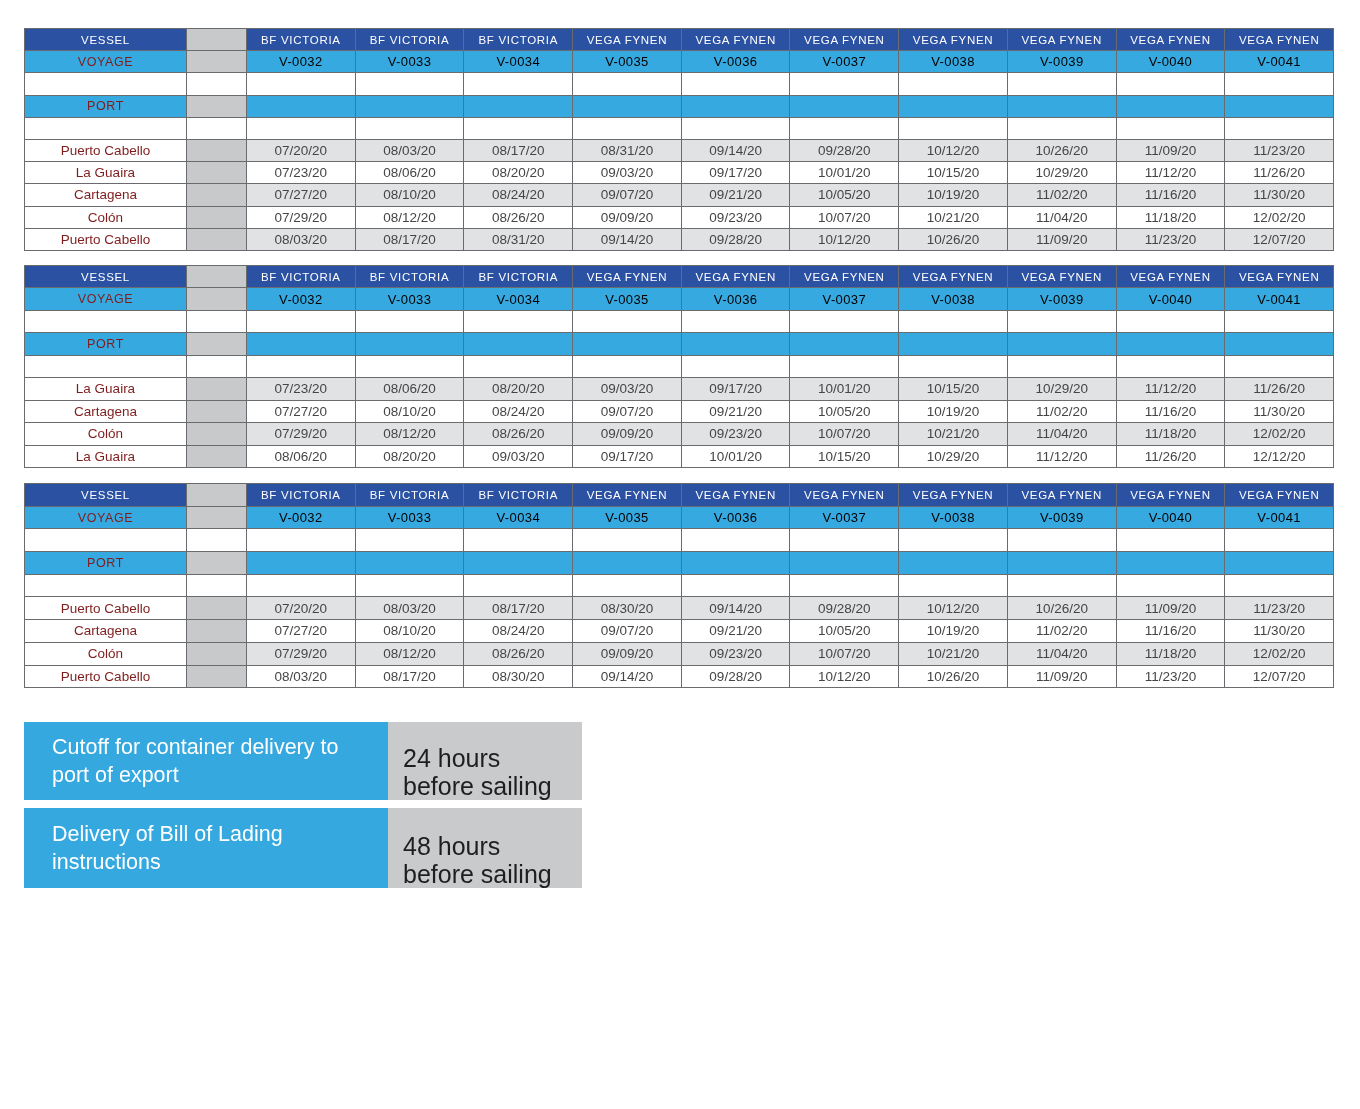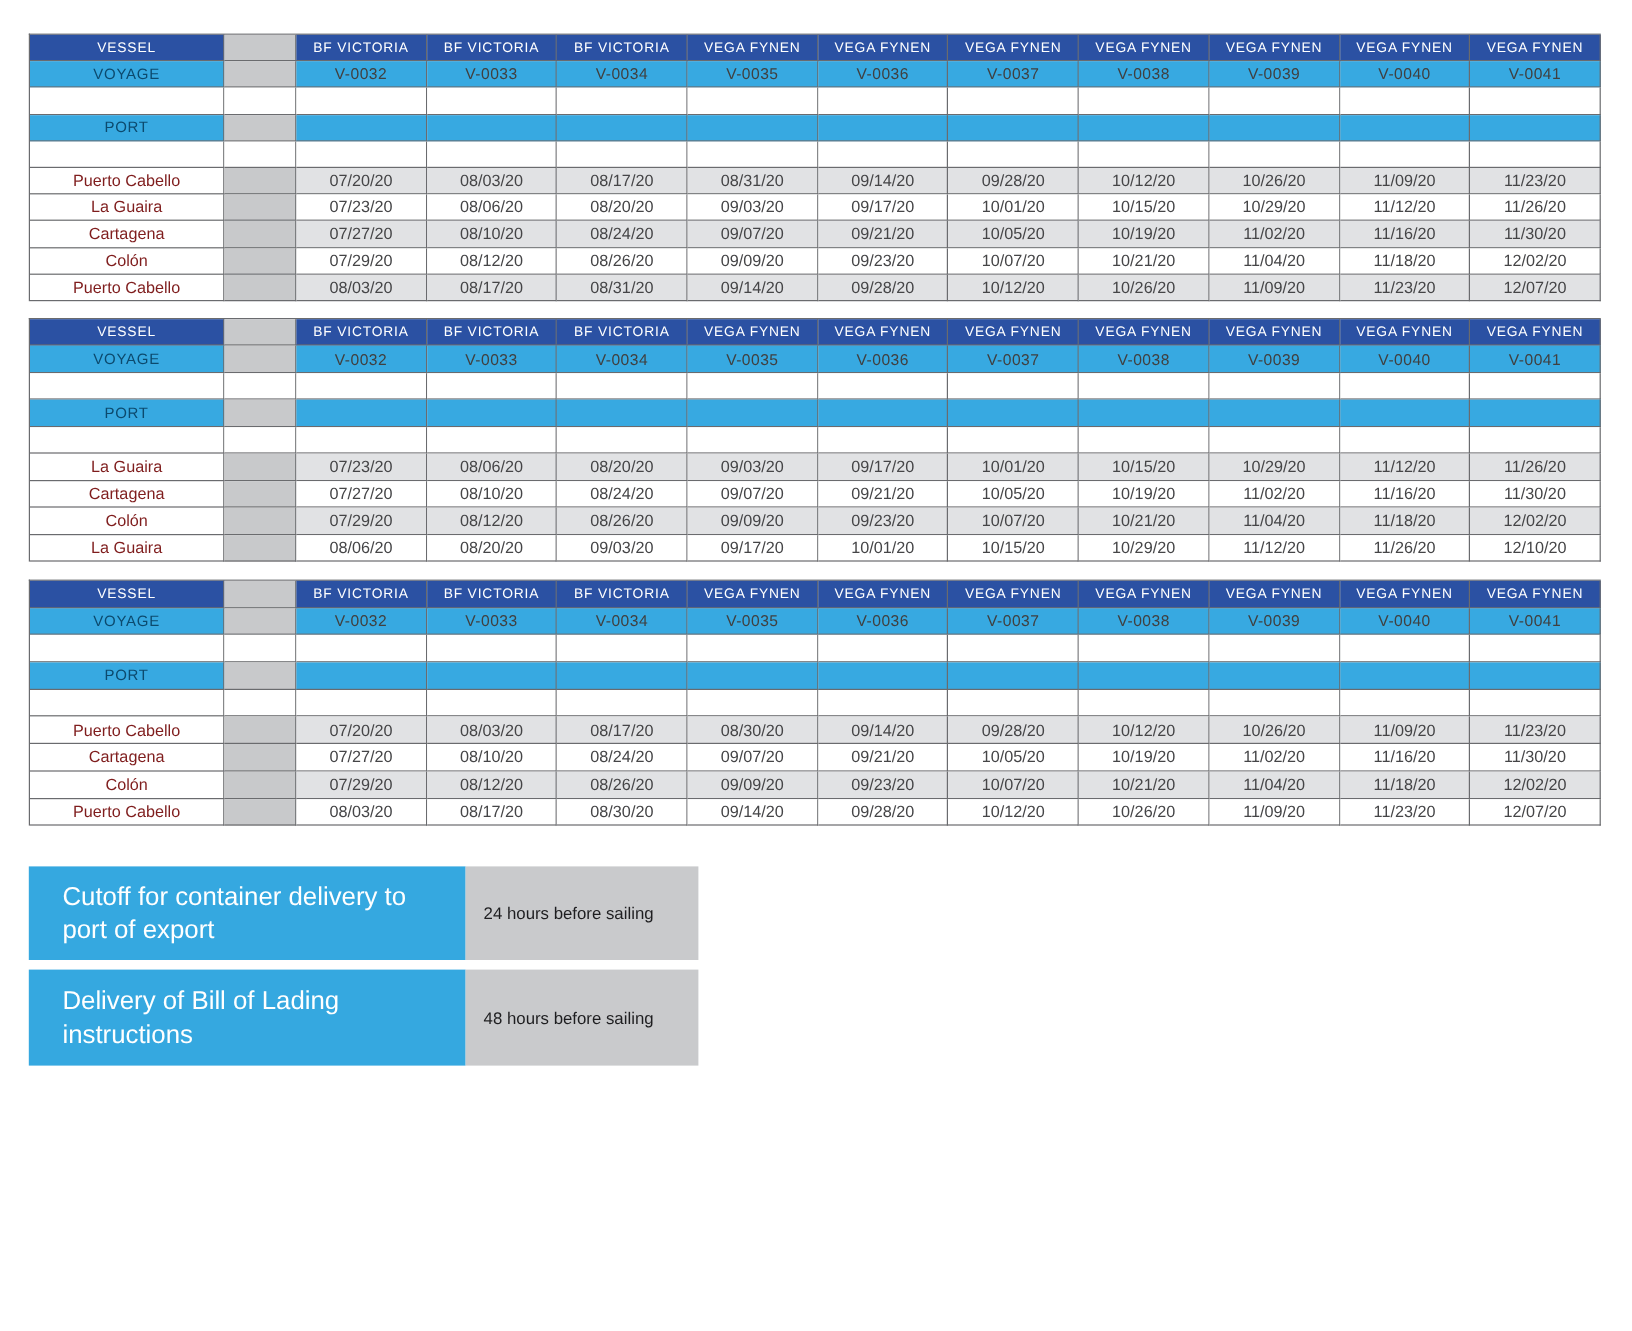--- a/index.html
+++ b/index.html
@@ -22,41 +22,41 @@
   .t2 { top:483px; grid-auto-rows:22.7px; }
 
   .cell {
     display:flex; align-items:center; justify-content:center;
     border-right:1px solid #6a6b6e;
     border-bottom:1px solid #6a6b6e;
     font-size:13.5px; color:#454547;
     white-space:nowrap; overflow:hidden;
   }
   .cell.head   { background:#2B51A3; color:#ffffff; font-size:11.5px; letter-spacing:0.7px; }
-  .cell.sub    { background:#37A9E1; color:#0c4a6e; font-size:12.5px; letter-spacing:0.6px; }
-  .cell.subval { background:#37A9E1; color:#404040; font-size:13px; letter-spacing:0.4px; }
+  .cell.sub    { background:#37A9E1; color:#7f1d1d; font-size:12.5px; letter-spacing:0.6px; }
+  .cell.subval { background:#37A9E1; color:#000000; font-size:13px; letter-spacing:0.4px; }
   .cell.spacer { background:#C8C9CB; }
   .cell.band   { background:#37A9E1; }
   .cell.empty  { background:#ffffff; }
   .cell.shaded { background:#E1E2E4; }
   .cell.port-name { color:#7f1d1d; }
 
   
   .note-label {
     position:absolute; left:24px; width:364px;
     background:#35A8E0; color:#ffffff;
     display:flex; align-items:center;
     font-size:21.5px; line-height:28px;
     padding-left:28px;
   }
   .note-value {
     position:absolute; left:388px; width:194px;
     background:#C9CACC; color:#1e1e20;
-    display:flex; align-items:center;
-    font-size:14px; line-height:28px;
+    display:flex; align-items:flex-end;
+    font-size:25px; line-height:28px;
     padding-left:15px; padding-right:6px;
   }
   .nrow0 { top:722px; height:78px; }
   .nrow1 { top:808px; height:80px; }
   .note-label span { max-width:305px; }
 
   
   .disclaimer {
     position:absolute; left:597px; top:719px; width:755px;
     color:#EE3A40; font-size:22px; line-height:29.5px;
@@ -290,21 +290,21 @@
       <div class="cell spacer"></div>
       <div class="cell empty">08/06/20</div>
       <div class="cell empty">08/20/20</div>
       <div class="cell empty">09/03/20</div>
       <div class="cell empty">09/17/20</div>
       <div class="cell empty">10/01/20</div>
       <div class="cell empty">10/15/20</div>
       <div class="cell empty">10/29/20</div>
       <div class="cell empty">11/12/20</div>
       <div class="cell empty">11/26/20</div>
-      <div class="cell empty">12/10/20</div>
+      <div class="cell empty">12/12/20</div>
     </div>
   <div class="sched t2">
       <div class="cell head">VESSEL</div>
       <div class="cell spacer"></div>
       <div class="cell head">BF VICTORIA</div>
       <div class="cell head">BF VICTORIA</div>
       <div class="cell head">BF VICTORIA</div>
       <div class="cell head">VEGA FYNEN</div>
       <div class="cell head">VEGA FYNEN</div>
       <div class="cell head">VEGA FYNEN</div>

